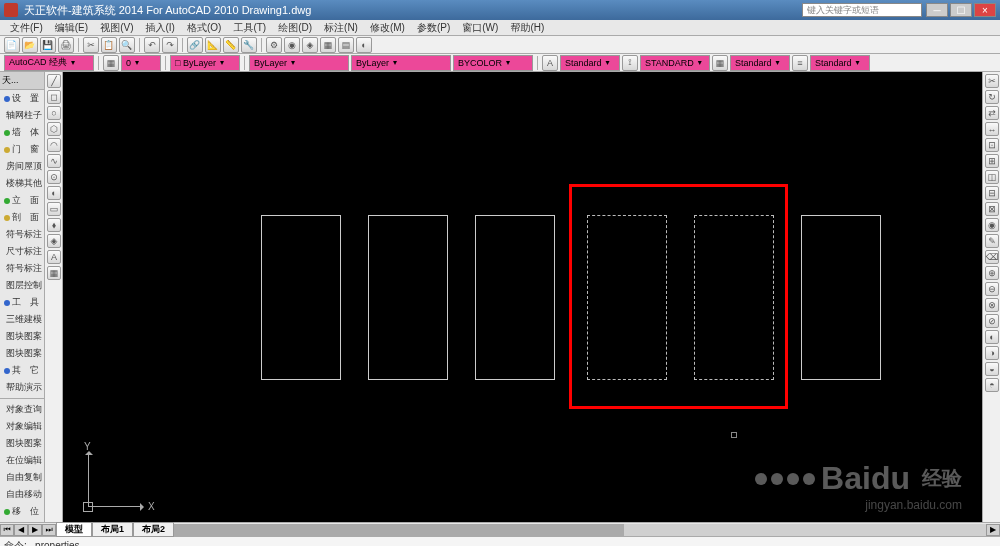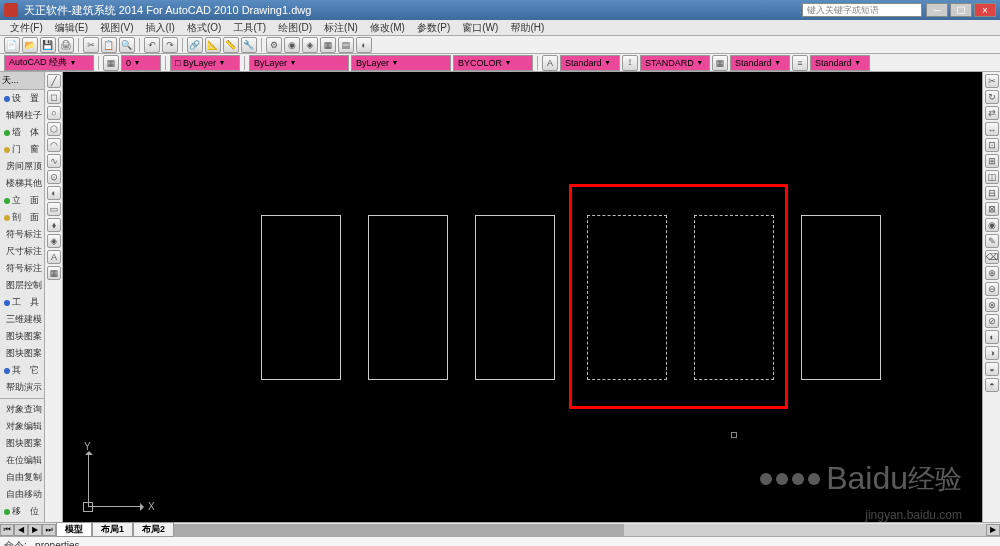--- a/index.html
+++ b/index.html
@@ -47,24 +47,24 @@
 .ucs .arrow-y { position: absolute; left: 10px; bottom: 0; width: 1px; height: 55px; background: #aaa; }
 .ucs .arrow-y::before { content: ""; position: absolute; top: -5px; left: -3px; border: 4px solid transparent; border-bottom-color: #aaa; }
 .ucs .arrow-x { position: absolute; left: 10px; bottom: 0; width: 55px; height: 1px; background: #aaa; }
 .ucs .arrow-x::before { content: ""; position: absolute; right: -5px; top: -3px; border: 4px solid transparent; border-left-color: #aaa; }
 .ucs .origin { position: absolute; left: 5px; bottom: -5px; width: 10px; height: 10px; border: 1px solid #aaa; }
 .ucs .ly { position: absolute; left: 6px; bottom: 55px; }
 .ucs .lx { position: absolute; left: 70px; bottom: -5px; }
 
 .crosshair { position: absolute; left: 668px; top: 360px; width: 6px; height: 6px; border: 1px solid #888; }
 
-.watermark { position: absolute; right: 20px; bottom: 25px; color: rgba(200,200,200,0.45); font-size: 32px; font-weight: normal; display: flex; align-items: center; pointer-events: none; }
+.watermark { position: absolute; right: 20px; bottom: 25px; color: rgba(200,200,200,0.45); font-size: 32px; font-weight: bold; display: flex; align-items: center; pointer-events: none; }
 .watermark .paws { display: flex; gap: 4px; margin-right: 6px; }
 .watermark .paw { width: 12px; height: 12px; background: rgba(200,200,200,0.45); border-radius: 50%; }
-.wm-url { position: absolute; right: 20px; bottom: 0; color: rgba(200,200,200,0.35); font-size: 12px; }
+.wm-url { position: absolute; right: 20px; bottom: 10px; color: rgba(200,200,200,0.35); font-size: 12px; }
 
 .hscroll { height: 14px; background: #e8e8e8; display: flex; align-items: center; border-top: 1px solid #aaa; }
 .hscroll .btn { width: 14px; height: 12px; background: #d0d0d0; border: 1px solid #999; font-size: 8px; display: flex; align-items: center; justify-content: center; cursor: pointer; }
 .hscroll .tabs { display: flex; font-weight: bold; }
 .hscroll .tab { padding: 0 8px; font-size: 9px; border: 1px solid #999; background: #f0f0f0; cursor: pointer; }
 .hscroll .tab.active { background: #fff; }
 .hscroll .track { flex: 1; height: 12px; background: #d0d0d0; position: relative; }
 .hscroll .thumb { position: absolute; left: 0; width: 450px; height: 100%; background: #aaa; }
 
 .cmdline { background: #f5f5f5; border-top: 1px solid #aaa; padding: 1px 4px; font-size: 10px; color: #333; font-family: SimSun, monospace; }
@@ -290,21 +290,21 @@
       <span class="lx">X</span>
     </div>
     <div class="watermark">
       <div class="paws">
           <div class="paw"></div>
           <div class="paw"></div>
           <div class="paw"></div>
           <div class="paw"></div>
         </div>
       <span>Baidu</span>
-      <span style="font-size:27px; ">经验</span>
+      <span style="font-size:20px; margin-left:12px">经验</span>
     </div>
     <div class="wm-url">jingyan.baidu.com</div>
   </div>
 
   <div class="righttool" id="rtool">
       <div class="tbtn">✂</div>
       <div class="tbtn">↻</div>
       <div class="tbtn">⇄</div>
       <div class="tbtn">↔</div>
       <div class="tbtn">⊡</div>

